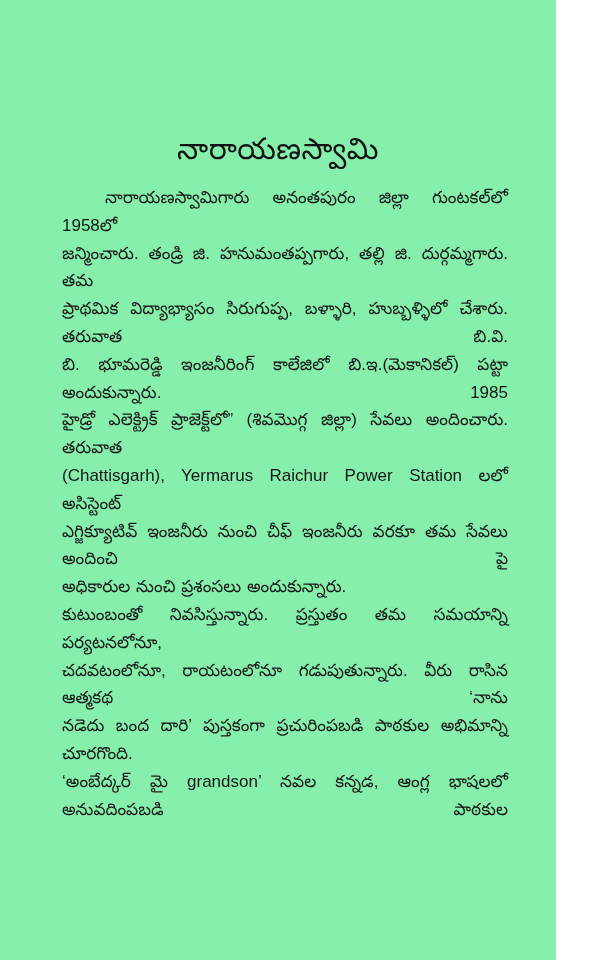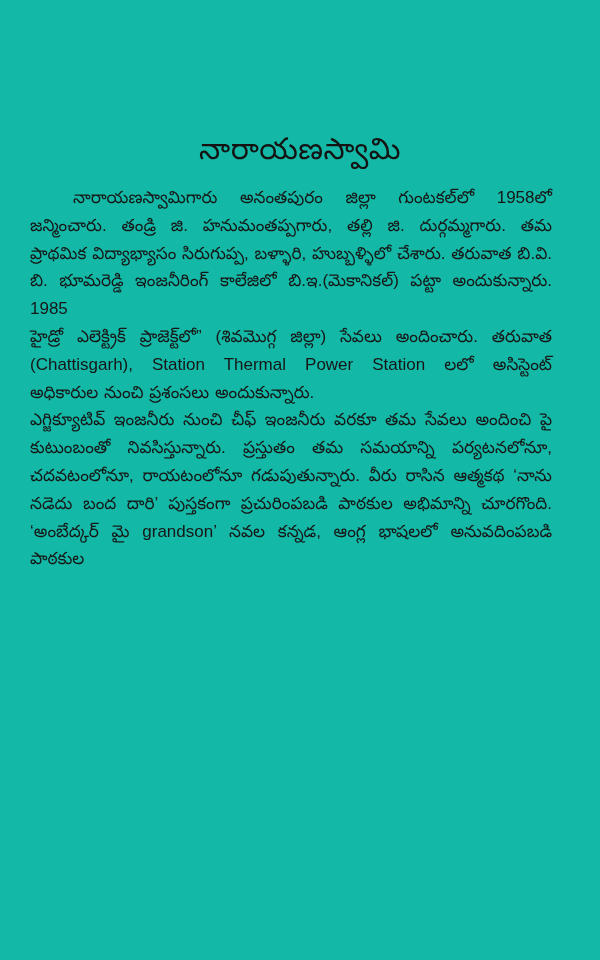--- a/index.html
+++ b/index.html
@@ -2,41 +2,41 @@
 <html><head>
 <meta charset="utf-8">
 <style>
   html, body {
     margin: 0;
     padding: 0;
     background: #ffffff;
   }
   .page {
     position: relative;
-    width: 600px;
+    width: 556px;
     height: 960px;
-    background: #14b8a6;
+    background: #86efac;
     color: #161616;
     font-family: "Liberation Sans", "DejaVu Sans", sans-serif;
     overflow: hidden;
     box-sizing: border-box;
   }
   .title {
     margin: 0;
     padding-top: 130px;
     font-size: 30px;
     line-height: 38px;
     font-weight: normal;
     text-align: center;
     letter-spacing: 0.5px;
     color: #131313;
   }
   .content {
     margin-top: 16px;
-    padding-left: 30px;
+    padding-left: 62px;
     padding-right: 48px;
   }
   .paragraph {
     margin: 0;
   }
   .line {
     font-size: 17px;
     line-height: 27.8px;
     text-align: justify;
     text-align-last: justify;
@@ -59,23 +59,23 @@
   <h1 class="title">నారాయణస్వామి</h1>
 
   <div class="content">
 
     <div class="paragraph">
       <div class="line first">నారాయణస్వామిగారు అనంతపురం జిల్లా గుంటకల్‌లో 1958లో</div>
       <div class="line">జన్మించారు. తండ్రి జి. హనుమంతప్పగారు, తల్లి జి. దుర్గమ్మగారు. తమ</div>
       <div class="line">ప్రాథమిక విద్యాభ్యాసం సిరుగుప్ప, బళ్ళారి, హుబ్బళ్ళిలో చేశారు. తరువాత బి.వి.</div>
       <div class="line">బి. భూమరెడ్డి ఇంజనీరింగ్ కాలేజిలో బి.ఇ.(మెకానికల్) పట్టా అందుకున్నారు. 1985</div>
       <div class="line">హైడ్రో ఎలెక్ట్రిక్ ప్రాజెక్ట్‌లో” (శివమొగ్గ జిల్లా) సేవలు అందించారు. తరువాత</div>
-      <div class="line">(Chattisgarh), Station Thermal Power Station లలో అసిస్టెంట్</div>
+      <div class="line">(Chattisgarh), Yermarus Raichur Power Station లలో అసిస్టెంట్</div>
+      <div class="line">ఎగ్జిక్యూటివ్ ఇంజనీరు నుంచి చీఫ్ ఇంజనీరు వరకూ తమ సేవలు అందించి పై</div>
       <div class="line last">అధికారుల నుంచి ప్రశంసలు అందుకున్నారు.</div>
-      <div class="line">ఎగ్జిక్యూటివ్ ఇంజనీరు నుంచి చీఫ్ ఇంజనీరు వరకూ తమ సేవలు అందించి పై</div>
     </div>
 
     <div class="paragraph">
       <div class="line">కుటుంబంతో నివసిస్తున్నారు. ప్రస్తుతం తమ సమయాన్ని పర్యటనలోనూ,</div>
       <div class="line">చదవటంలోనూ, రాయటంలోనూ గడుపుతున్నారు. వీరు రాసిన ఆత్మకథ ‘నాను</div>
       <div class="line">నడెదు బంద దారి’ పుస్తకంగా ప్రచురింపబడి పాఠకుల అభిమాన్ని చూరగొంది.</div>
       <div class="line">‘అంబేద్కర్ మై grandson’ నవల కన్నడ, ఆంగ్ల భాషలలో అనువదింపబడి పాఠకుల</div>
     </div>
 
   </div>

